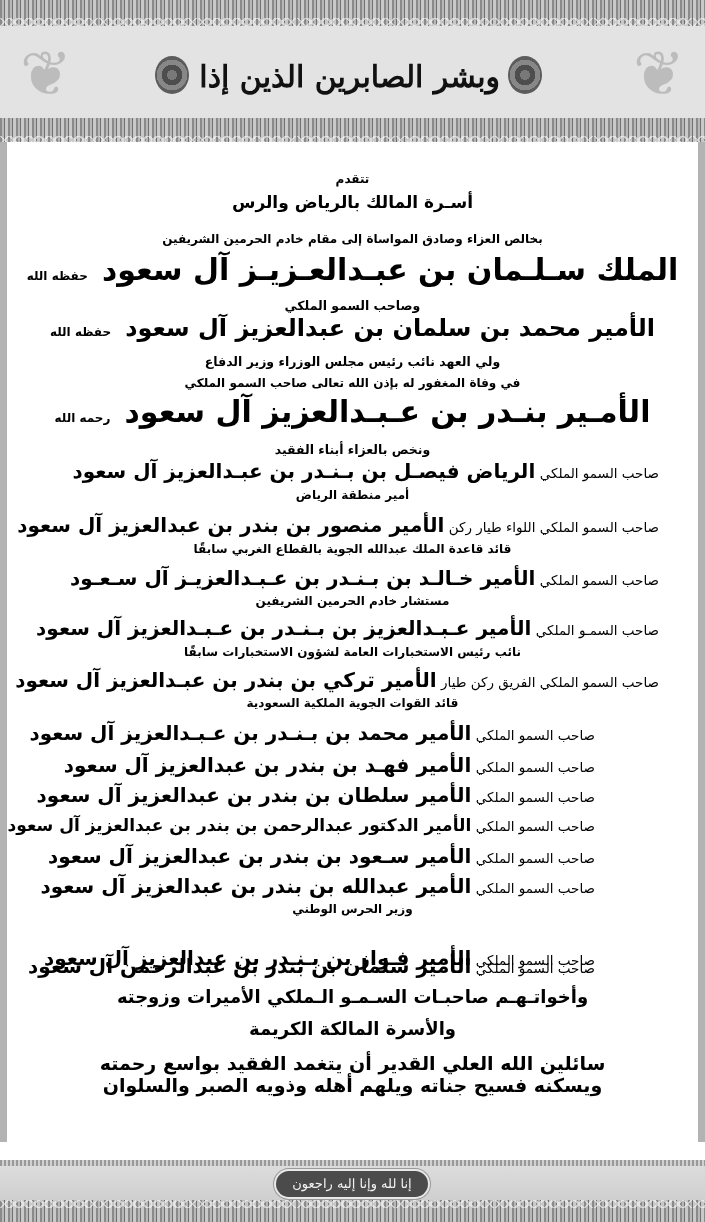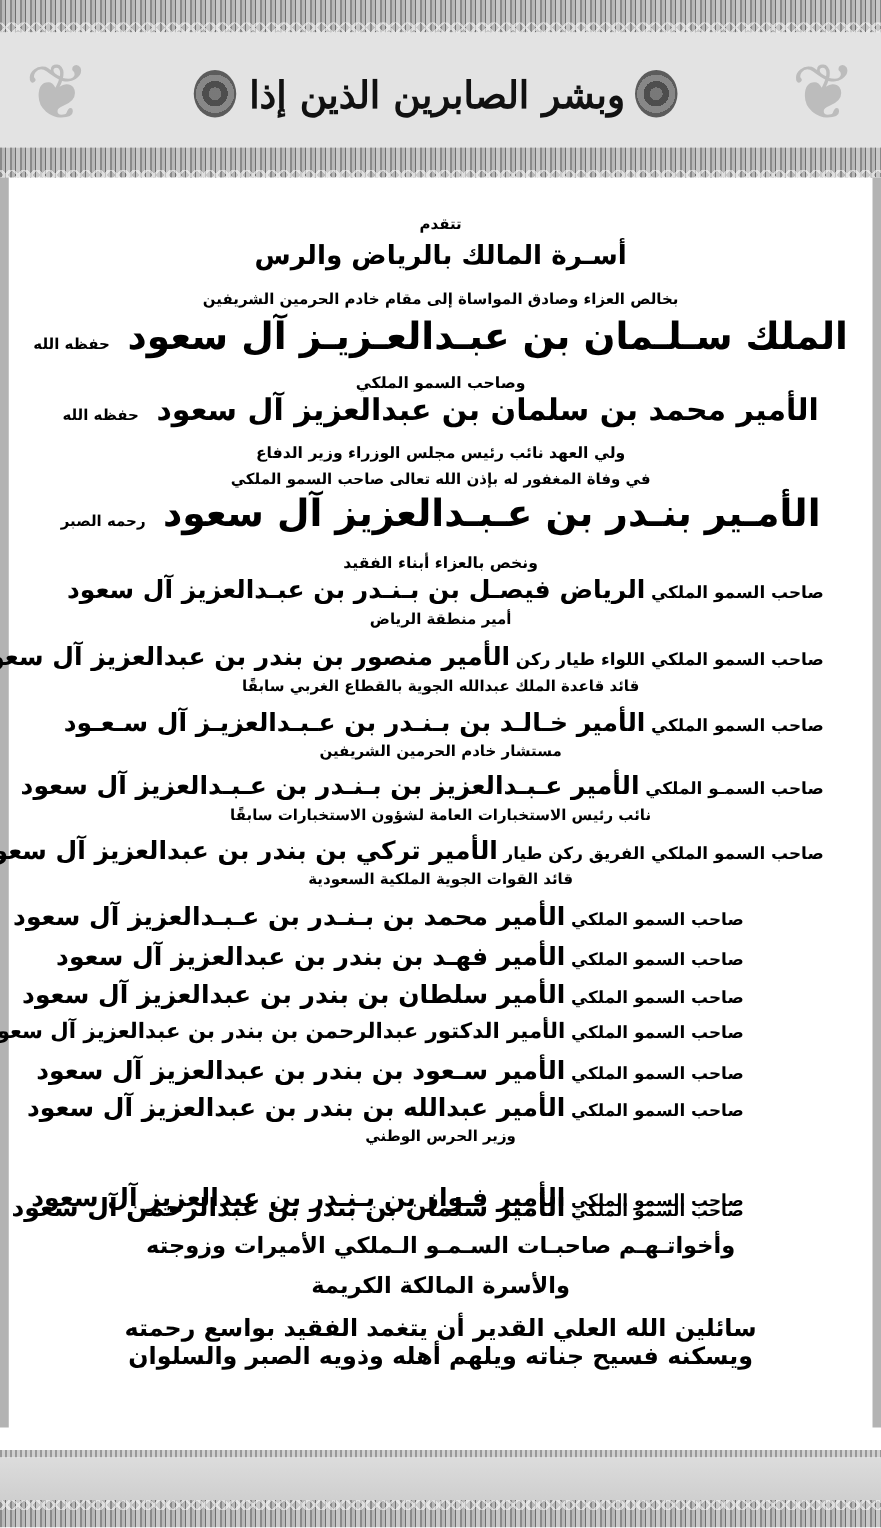--- a/index.html
+++ b/index.html
@@ -75,25 +75,25 @@
   }
 
   
   .content {
     position: absolute; top: 168px; left: 10px; width: 685px;
     direction: rtl; text-align: center; color: #000;
   }
   .line { position: absolute; left: 0; right: 0; white-space: nowrap; }
   .small { font-size: 12.5px; font-weight: bold; }
   .mid { font-size: 12px; font-weight: bold; }
-  .big { font-size: 21px; font-weight: 900; letter-spacing: -.5px; }
+  .big { font-size: 17px; font-weight: 900; letter-spacing: -.5px; }
   .huge { font-size: 30px; font-weight: 900; letter-spacing: -.5px; }
   .blessing { font-size: 12px; font-weight: bold; margin-right: 14px; }
   .name-row { font-size: 14px; }
-  .name-row .title { font-weight: bold; font-size: 13.5px; }
+  .name-row .title { font-weight: normal; font-size: 13.5px; }
   .name-row .name { font-weight: 900; font-size: 20px; letter-spacing: -.4px; }
   .subname { font-size: 12px; font-weight: bold; }
   .closing-big { font-size: 18px; font-weight: 900; }
   .closing-mid { font-size: 19px; font-weight: bold; }
   .name-left { text-align: right; right: 36px; left: 30px; }
   .name-block { text-align: right; right: 100px; left: 90px; }
 </style>
 </head>
 <body>
 
@@ -118,21 +118,21 @@
     <div class="line huge" style="top:84px">
       <span>الملك سـلـمان بن عبـدالعـزيـز آل سعود</span><span class="blessing">حفظه الله</span>
     </div>
     <div class="line small" style="top:130px">وصاحب السمو الملكي</div>
     <div class="line big" style="top:146px; font-size:24px">
       <span>الأمير محمد بن سلمان بن عبدالعزيز آل سعود</span><span class="blessing">حفظه الله</span>
     </div>
     <div class="line small" style="top:186px">ولي العهد نائب رئيس مجلس الوزراء وزير الدفاع</div>
     <div class="line mid" style="top:208px">في وفاة المغفور له بإذن الله تعالى صاحب السمو الملكي</div>
     <div class="line huge" style="top:226px">
-      <span>الأمـير بنـدر بن عـبـدالعزيز آل سعود</span><span class="blessing">رحمه الصبر</span>
+      <span>الأمـير بنـدر بن عـبـدالعزيز آل سعود</span><span class="blessing">رحمه الله</span>
     </div>
     <div class="line small" style="top:274px">ونخص بالعزاء أبناء الفقيد</div>
 
     <div class="line name-row name-left" style="top:291px">
       <span class="title">صاحب السمو الملكي</span>
       <span class="name">الرياض فيصـل بن بـنـدر بن عبـدالعزيز آل سعود</span>
     </div>
     <div class="line subname" style="top:320px">أمير منطقة الرياض</div>
 
     <div class="line name-row name-left" style="top:345px">
@@ -148,21 +148,21 @@
     <div class="line subname" style="top:426px">مستشار خادم الحرمين الشريفين</div>
 
     <div class="line name-row name-left" style="top:448px">
       <span class="title">صاحب السمـو الملكي</span>
       <span class="name">الأمير عـبـدالعزيز بن بـنـدر بن عـبـدالعزيز آل سعود</span>
     </div>
     <div class="line subname" style="top:477px">نائب رئيس الاستخبارات العامة لشؤون الاستخبارات سابقًا</div>
 
     <div class="line name-row name-left" style="top:500px">
       <span class="title">صاحب السمو الملكي الفريق ركن طيار</span>
-      <span class="name">الأمير تركي بن بندر بن عبدالعزيز آل سعود</span>
+      <span class="name">الأمير تركي بن بندر بن عبـدالعزيز آل سعود</span>
     </div>
     <div class="line subname" style="top:528px">قائد القوات الجوية الملكية السعودية</div>
 
     <div class="line name-row name-block" style="top:553px">
       <span class="title">صاحب السمو الملكي</span>
       <span class="name">الأمير محمد بن بـنـدر بن عـبـدالعزيز آل سعود</span>
     </div>
     <div class="line name-row name-block" style="top:585px">
       <span class="title">صاحب السمو الملكي</span>
       <span class="name">الأمير فهـد بن بندر بن عبدالعزيز آل سعود</span>
@@ -195,14 +195,15 @@
     </div>
 
     <div class="line closing-big" style="top:818px">وأخواتـهـم صاحبـات السـمـو الـملكي الأميرات وزوجته</div>
     <div class="line closing-big" style="top:850px">والأسرة المالكة الكريمة</div>
     <div class="line closing-mid" style="top:884px">سائلين الله العلي القدير أن يتغمد الفقيد بواسع رحمته</div>
     <div class="line closing-mid" style="top:906px">ويسكنه فسيح جناته ويلهم أهله وذويه الصبر والسلوان</div>
   </div>
 
   <div class="footer-top-line"></div>
   <div class="footer-band"></div>
+  <div class="footer-plaque">إنا لله وإنا إليه راجعون</div>
   <div class="bottom-lace"></div>
 </div>
 
 </body></html>

